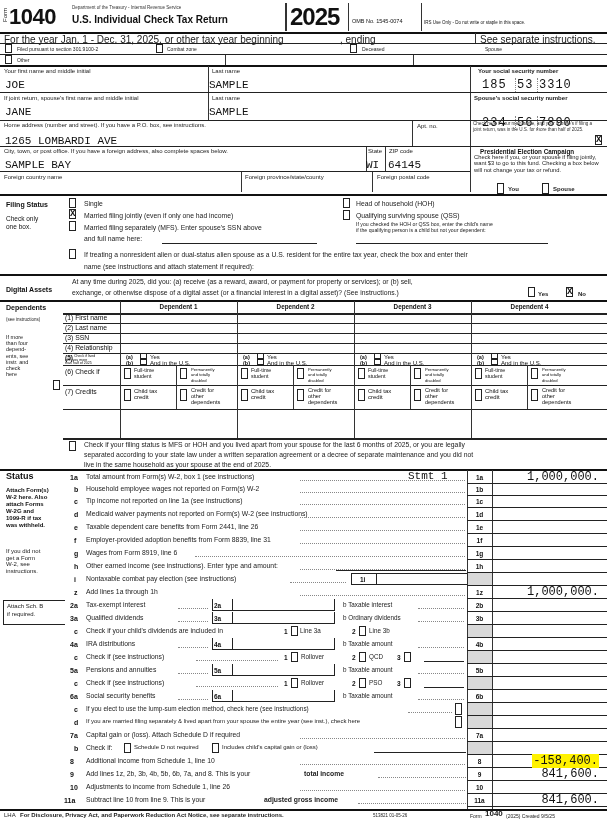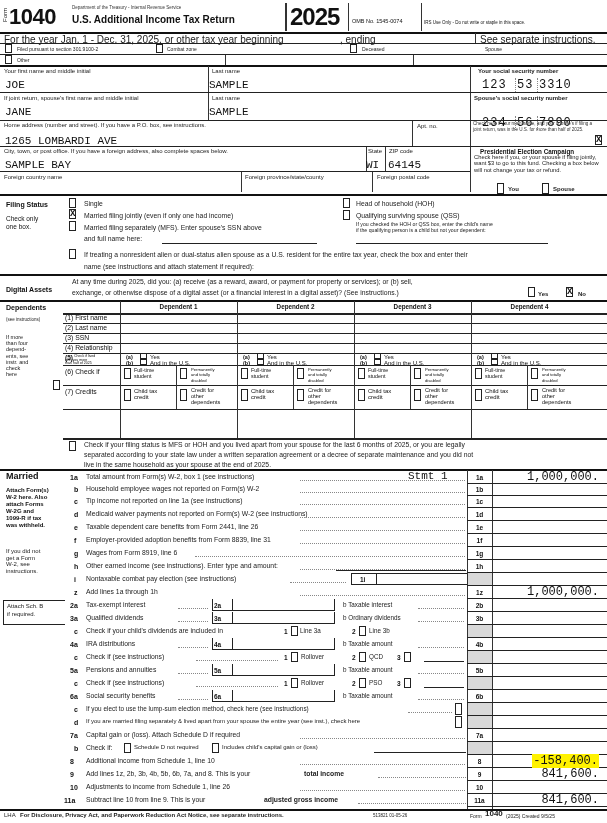--- a/index.html
+++ b/index.html
@@ -20,21 +20,21 @@
 .shade{position:absolute;background:#d9d9d9}
 .dots{position:absolute;border-bottom:1px dotted #888;height:1px}
 </style>
 </head>
 <body>
 
 <div class="abs" style="left:0;top:0;width:607px;height:32px">
   <span class="abs" style="left:2px;top:10px;font-size:6px;transform:rotate(-90deg);transform-origin:left top;top:22px">Form</span>
   <span class="abs b" style="left:9px;top:4px;font-size:22px;letter-spacing:-0.5px;font-family:'Liberation Sans',sans-serif">1040</span>
   <span class="abs" style="left:72px;top:5px;font-size:4.5px;color:#333">Department of the Treasury - Internal Revenue Service</span>
-  <span class="abs b" style="left:72px;top:14px;font-size:10px">U.S. Additional Income Tax Return</span>
+  <span class="abs b" style="left:72px;top:14px;font-size:10px">U.S. Individual Check Tax Return</span>
   <div class="vl" style="left:285px;top:3px;height:28px;border-left-width:2px"></div>
   <span class="abs b" style="left:290px;top:3px;font-size:24px;letter-spacing:-1px">2025</span>
   <div class="vl" style="left:348px;top:3px;height:28px"></div>
   <span class="abs" style="left:352px;top:18px;font-size:5.5px">OMB No. 1545-0074</span>
   <div class="vl" style="left:421px;top:3px;height:28px"></div>
   <span class="abs" style="left:424px;top:20px;font-size:4.5px">IRS Use Only - Do not write or staple in this space.</span>
 </div>
 <div class="hl thick" style="top:32px"></div>
 
 <span class="txt" style="left:4px;top:34px">For the year Jan. 1 - Dec. 31, 2025, or other tax year beginning</span>
@@ -58,21 +58,21 @@
 <div class="hl thick" style="top:65px"></div>
 
 <span class="lbl" style="left:4px;top:68px">Your first name and middle initial</span>
 <div class="vl" style="left:208px;top:66px;height:54px"></div>
 <span class="lbl" style="left:212px;top:68px">Last name</span>
 <div class="vl" style="left:470px;top:66px;height:126px"></div>
 <span class="lbl b" style="left:478px;top:68px">Your social security number</span>
 <span class="abs mono" style="left:5px;top:79px;font-size:11px">JOE</span>
 <span class="abs mono" style="left:209px;top:79px;font-size:11px">SAMPLE</span>
 <div class="abs" style="left:482px;top:78px;width:120px;height:12px">
-  <span class="abs mono" style="left:0;top:0;font-size:12px;letter-spacing:1px">123</span>
+  <span class="abs mono" style="left:0;top:0;font-size:12px;letter-spacing:1px">185</span>
   <span class="abs mono" style="left:33px;top:0;font-size:12px;letter-spacing:1px;border-left:1px dotted #888;padding-left:1px">53</span>
   <span class="abs mono" style="left:55px;top:0;font-size:12px;letter-spacing:1px;border-left:1px dotted #888;padding-left:1px">3310</span>
 </div>
 <div class="hl" style="top:92px"></div>
 <span class="lbl" style="left:4px;top:95px">If joint return, spouse's first name and middle initial</span>
 <span class="lbl" style="left:212px;top:95px">Last name</span>
 <span class="lbl b" style="left:474px;top:95px">Spouse's social security number</span>
 <span class="abs mono" style="left:5px;top:106px;font-size:11px">JANE</span>
 <span class="abs mono" style="left:209px;top:106px;font-size:11px">SAMPLE</span>
 <div class="abs" style="left:482px;top:116px;width:120px;height:12px">
@@ -287,21 +287,21 @@
     <span class="abs" style="left:479px;top:92px;font-size:5.6px">other</span>
     <span class="abs" style="left:479px;top:98px;font-size:5.6px">dependents</span>
   </div>
 
 <div class="cb" style="left:69px;top:441px"></div>
 <span class="txt" style="left:84px;top:441px;font-size:6.8px">Check if your filing status is MFS or HOH and you lived apart from your spouse for the last 6 months of 2025, or you are legally</span>
 <span class="txt" style="left:84px;top:451px;font-size:6.8px">separated according to your state law under a written separation agreement or a decree of separate maintenance and you did not</span>
 <span class="txt" style="left:84px;top:461px;font-size:6.8px">live in the same household as your spouse at the end of 2025.</span>
 <div class="hl thick" style="top:469px"></div>
 
-<span class="abs b" style="left:6px;top:471px;font-size:9px">Married</span>
+<span class="abs b" style="left:6px;top:471px;font-size:9px">Status</span>
 <div class="abs b" style="left:6px;top:487px;font-size:6px;line-height:7px">
   <div>Attach Form(s)</div>
   <div>W-2 here. Also</div>
   <div>attach Forms</div>
   <div>W-2G and</div>
   <div>1099-R if tax</div>
   <div>was withheld.</div>
 </div>
 <div class="abs" style="left:6px;top:548px;font-size:6px;line-height:6.6px;color:#222">
   <div>If you did not</div>

